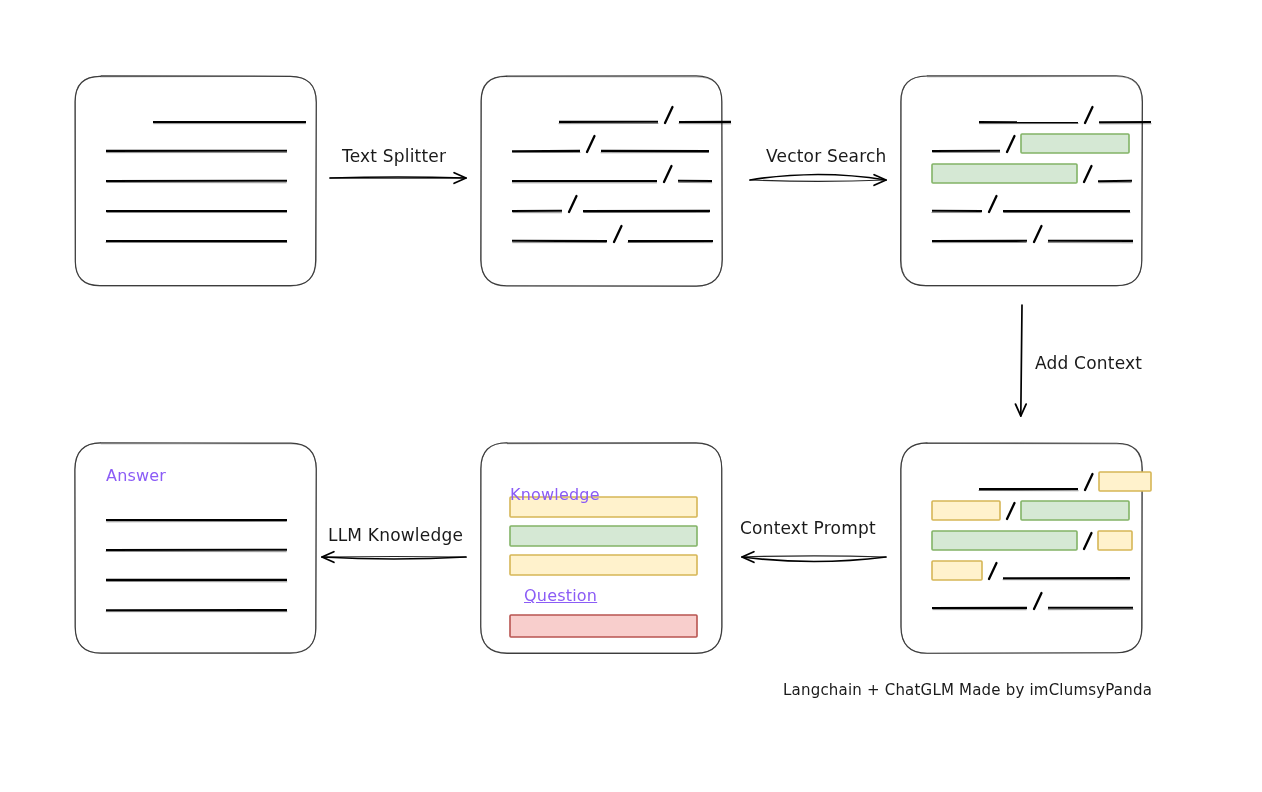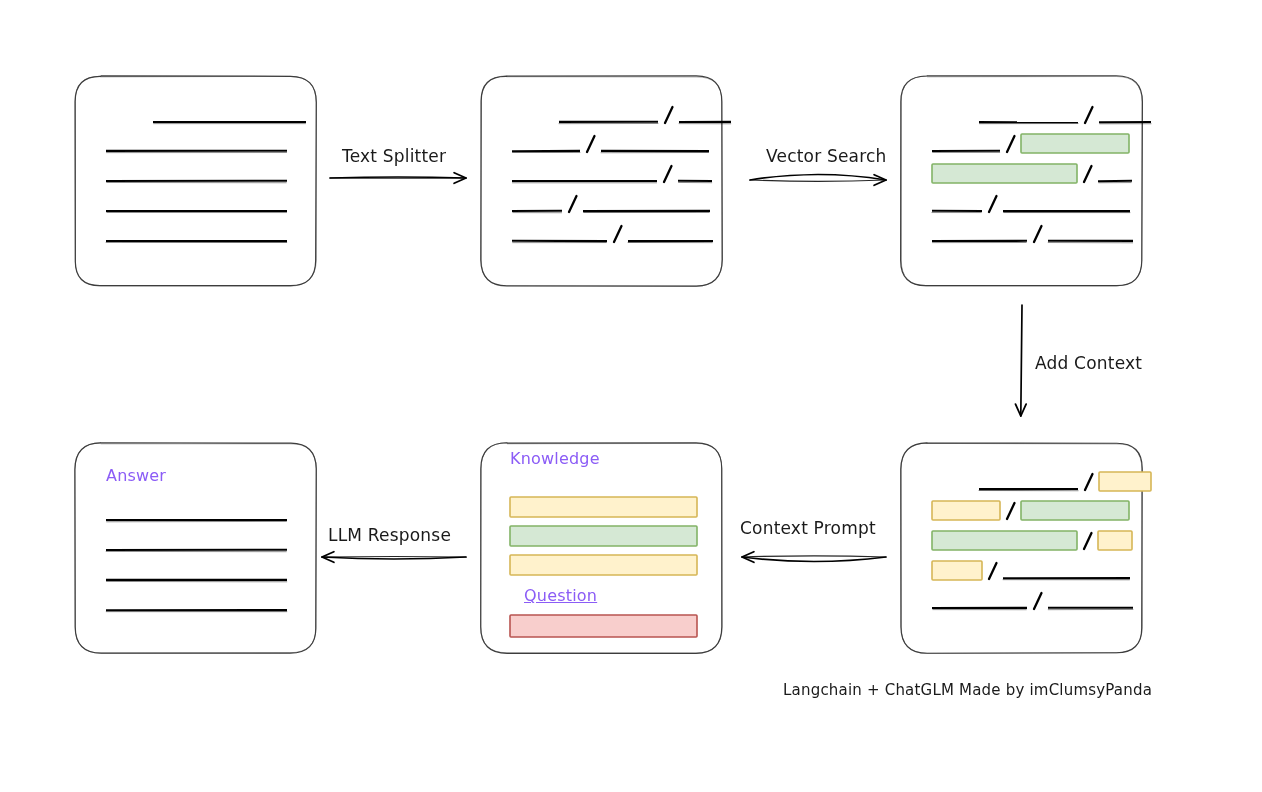--- a/index.html
+++ b/index.html
@@ -158,20 +158,20 @@
         <path d="M 466 557 Q 394 561 322 557" fill="none" stroke="#000000" stroke-width="1.7" stroke-linecap="round"></path>
         <path d="M 466 557 Q 394 556 322 557" fill="none" stroke="#000000" stroke-width="1.2" stroke-linecap="round" opacity="0.85"></path>
         <path d="M 333.87015622406 551.6991141102255 L 322 557 L 333.87015622406 562.3008858897745" fill="none" stroke="#000000" stroke-width="1.8" stroke-linecap="round" stroke-linejoin="round"></path>
       </g>
     </svg>
 
   <div class="lbl big" style="left:342px; top:146px;">Text Splitter</div>
   <div class="lbl big" style="left:750px; top:146px;margin-left:16px;">Vector Search</div>
   <div class="lbl big" style="left:1035px; top:353px;">Add Context</div>
   <div class="lbl big" style="left:740px; top:518px;">Context Prompt</div>
-  <div class="lbl big" style="left:328px; top:525px;">LLM Response</div>
+  <div class="lbl big" style="left:328px; top:525px;">LLM Knowledge</div>
 
   <div class="lbl boxtitle" style="left:106px; top:466px;">Answer</div>
-  <div class="lbl boxtitle" style="left:510px; top:449px;">Knowledge</div>
+  <div class="lbl boxtitle" style="left:510px; top:485px;">Knowledge</div>
   <div class="lbl boxtitle" style="left:524px; top:586px;text-decoration:underline;">Question</div>
 
   <div class="lbl credit" style="left:783px; top:681px;">Langchain + ChatGLM Made by imClumsyPanda</div>
 </div>
 
 </body></html>

